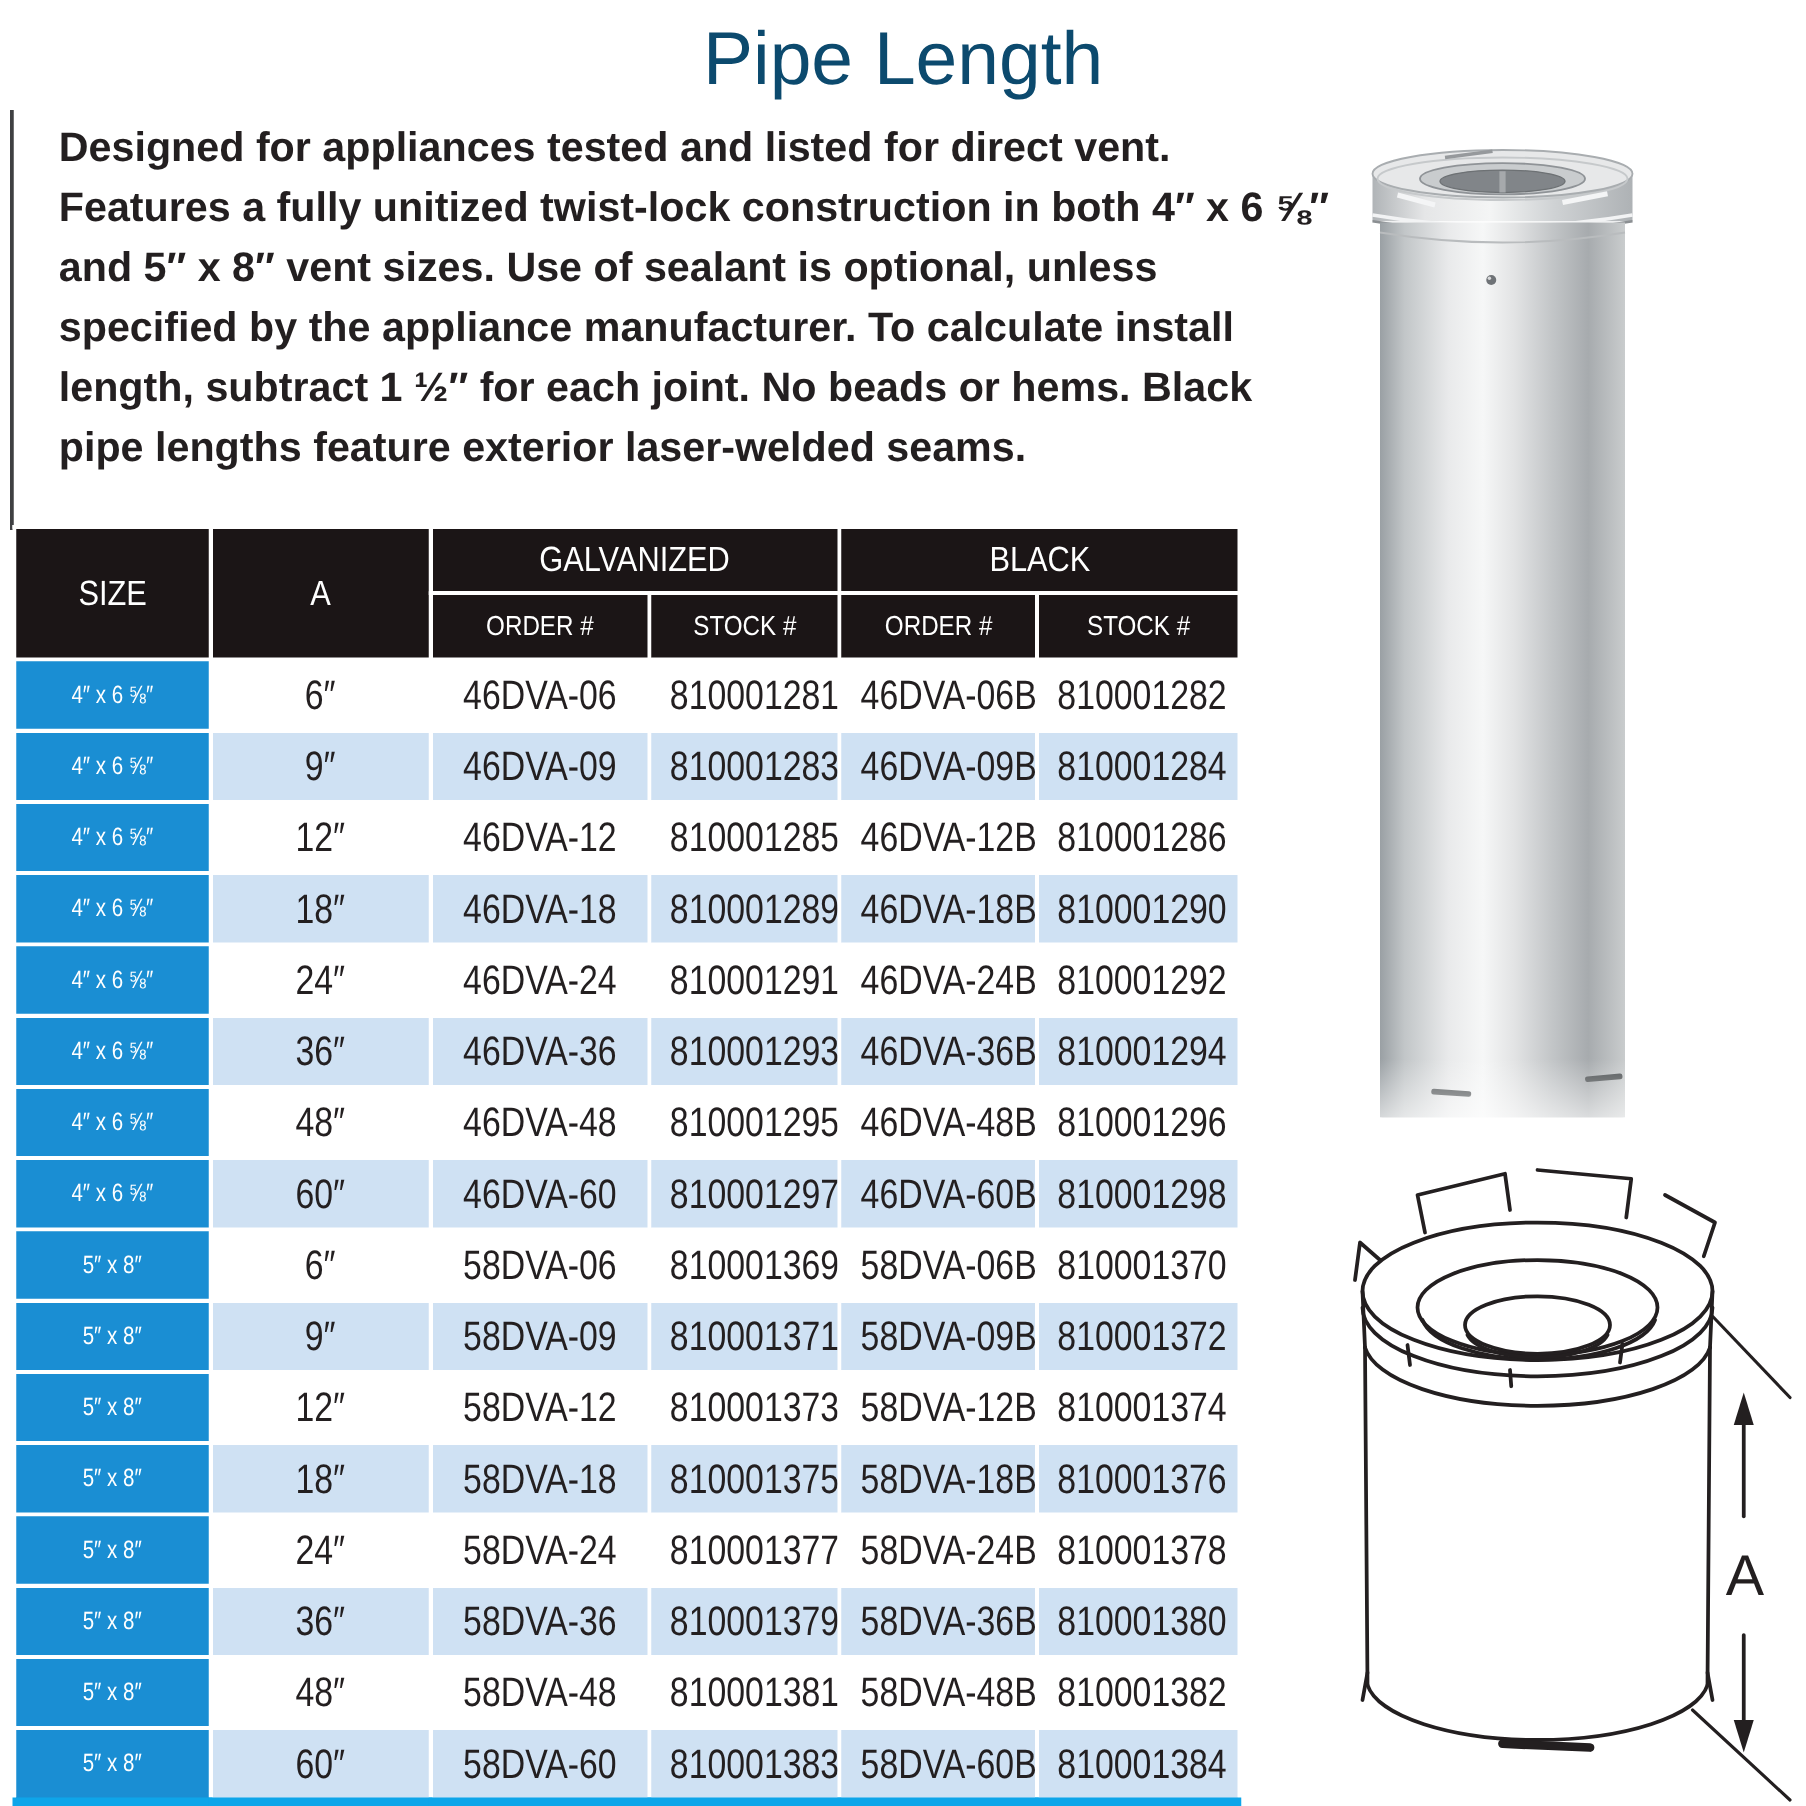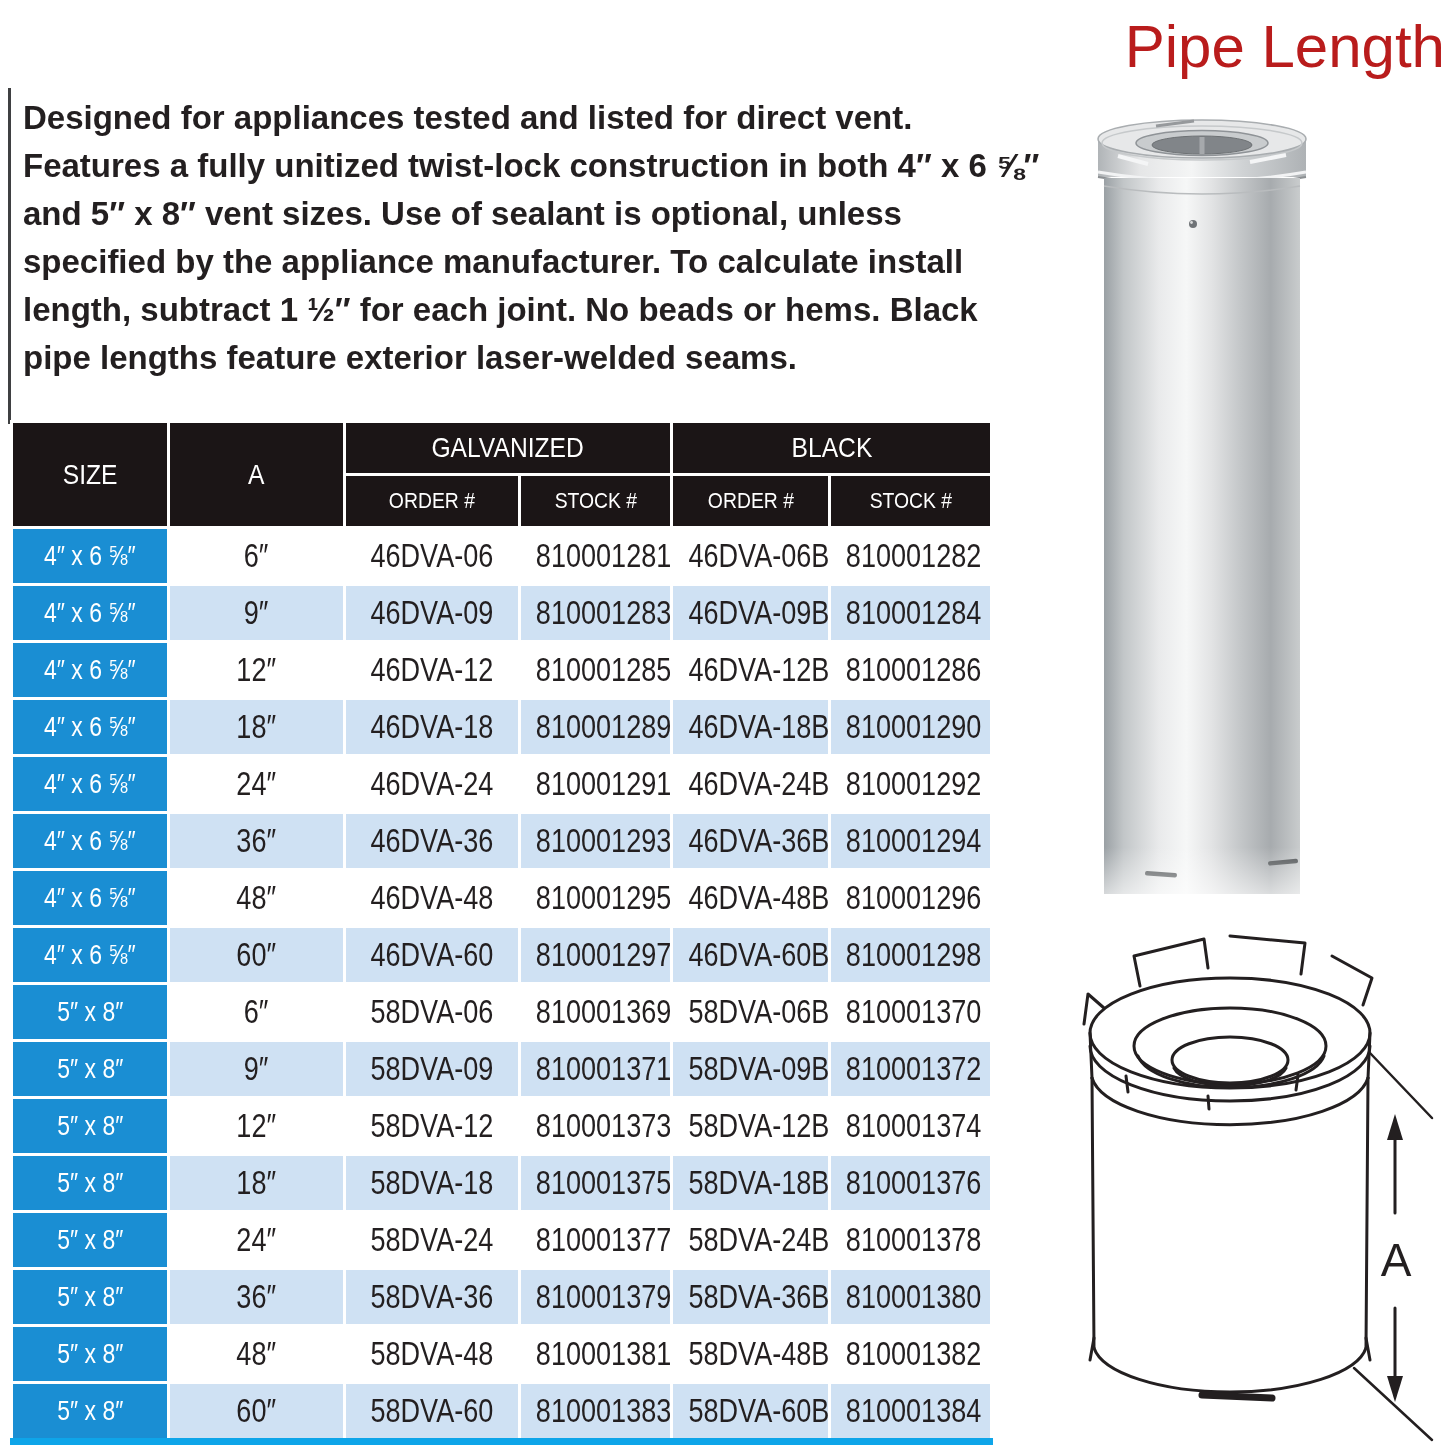--- a/index.html
+++ b/index.html
@@ -5,47 +5,47 @@
   html,body { margin:0; padding:0; background:#ffffff; }
   body {
     width:1445px; height:1445px; position:relative; overflow:hidden;
     font-family:"Liberation Sans","DejaVu Sans",sans-serif;
     color:#231f20;
   }
   .page { position:absolute; inset:0; background:#fff; }
 
   .title {
     position:absolute; top:12px; left:0; width:100%;
-    margin:0; text-align:right;
-    font-size:60px; font-weight:400; color:#b91c1c; letter-spacing:0;
+    margin:0; text-align:center;
+    font-size:60px; font-weight:400; color:#0c4a6e; letter-spacing:0;
   }
 
   .intro {
     position:absolute; top:88px; left:8px; width:1020px; height:330px;
     margin:0; border-left:3px solid #3f4042;
-    padding:6px 0 0 12px;
+    padding:6px 0 0 36px;
     font-size:33px; line-height:48px; font-weight:600; color:#231f20;
   }
 
   table.spec {
     position:absolute; top:420px; left:10px;
     width:980px; border-collapse:collapse; table-layout:fixed;
     border-bottom:7px solid #0ea5e9;
   }
   table.spec th, table.spec td {
     border:3px solid #ffffff; text-align:center; vertical-align:middle;
     padding:0; overflow:hidden; white-space:nowrap;
   }
   table.spec thead th {
     background:#1b1516; color:#ffffff; font-weight:400;
   }
   th.group { height:50px; font-size:28px; }
   th.sub   { height:50px; font-size:22px; }
   tbody td { height:54px; font-size:33px; color:#231f20; background:#ffffff; }
-  tbody td.size-cell { background:#1a8ed3; color:#ffffff; font-size:28px; }
+  tbody td.size-cell { background:#1a8ed3; color:#ffffff; font-size:20px; }
   tbody tr.tint td { background:#cfe1f3; }
   tbody tr.tint td.size-cell { background:#1a8ed3; }
   .cond { display:inline-block; transform:scaleX(0.82); transform-origin:center; }
   .cond-h { display:inline-block; transform:scaleX(0.88); transform-origin:center; }
 
   .photo-wrap { position:absolute; left:1090px; top:112px; width:280px; height:815px; }
   .drawing-wrap { position:absolute; left:1080px; top:928px; width:365px; height:517px; }
   svg { display:block; }
 </style>
 </head>

